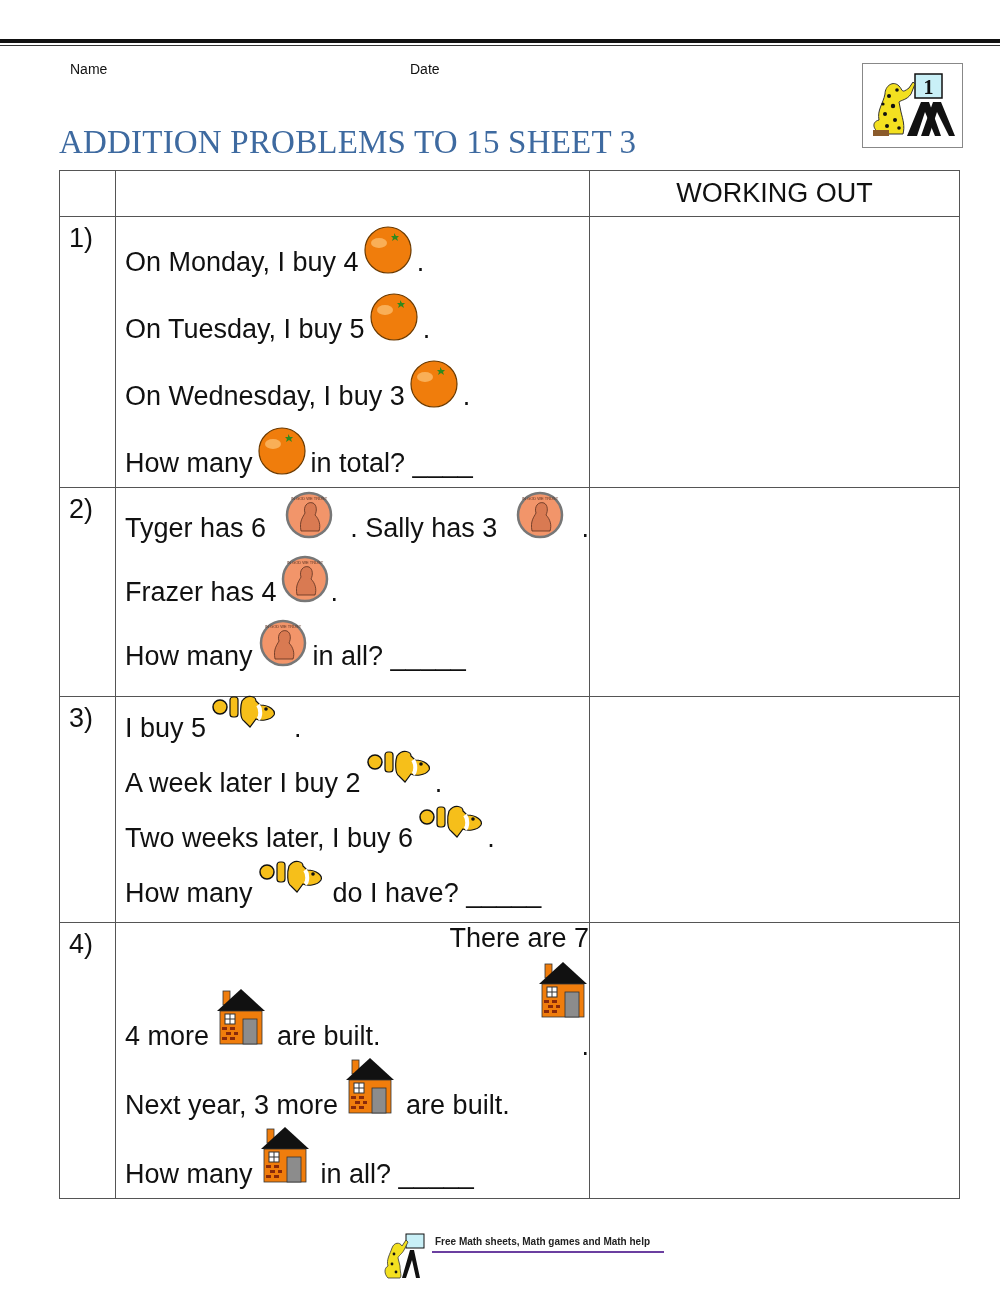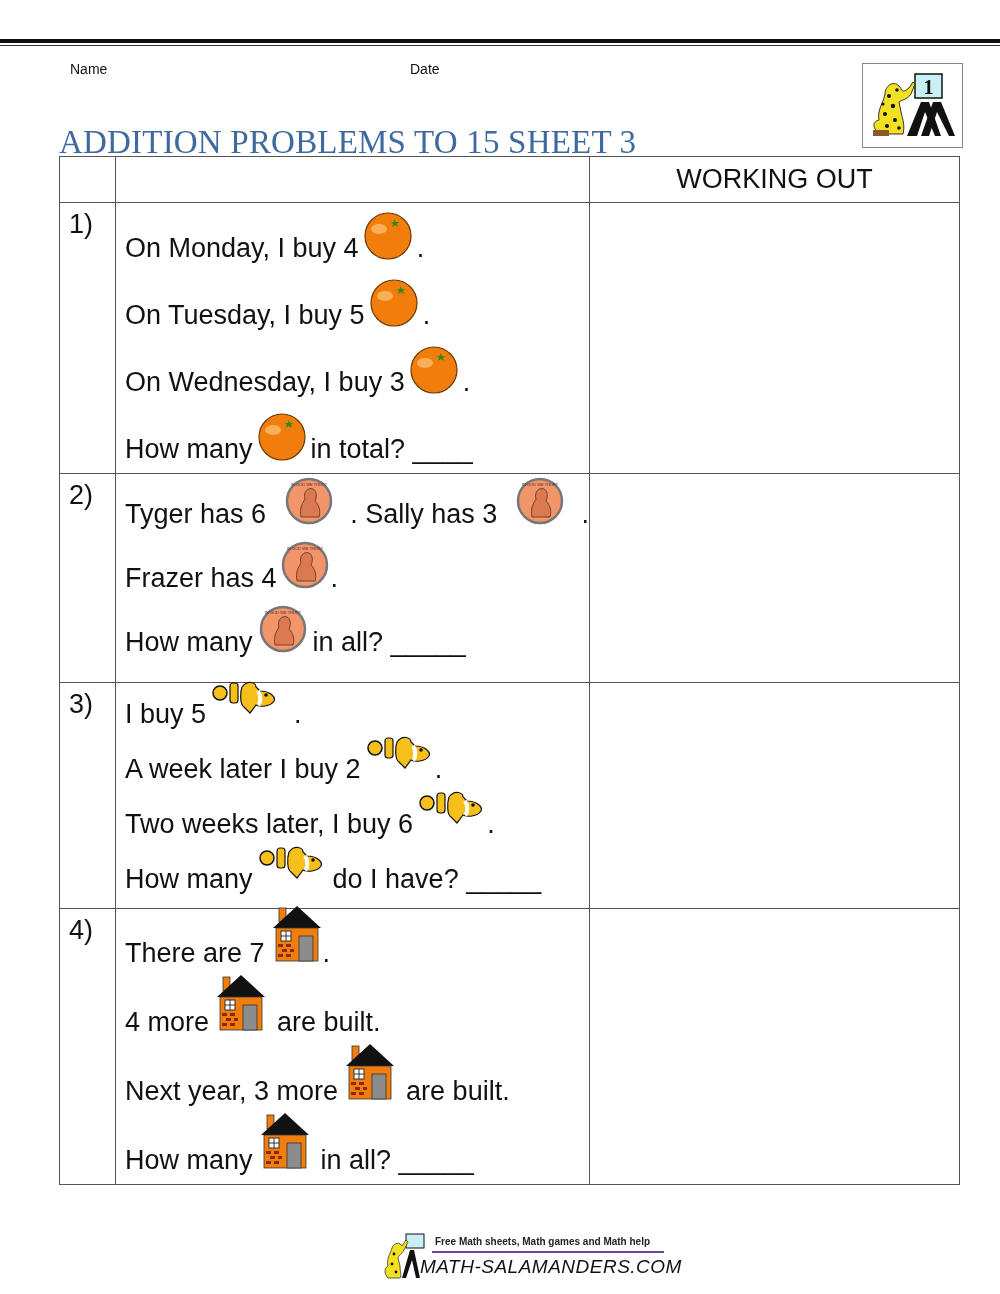--- a/index.html
+++ b/index.html
@@ -5,21 +5,21 @@
   html, body { margin: 0; padding: 0; background: #ffffff; }
   body { width: 1000px; height: 1294px; position: relative; overflow: hidden;
          font-family: "DejaVu Sans", "Liberation Sans", sans-serif; color: #111; }
   .rule-thick { position: absolute; left: 0; top: 39px; width: 1000px; height: 4px; background: #111; }
   .rule-thin  { position: absolute; left: 0; top: 45px; width: 1000px; height: 1px; background: #333; }
   .label-name { position: absolute; left: 70px; top: 61px; font-size: 14px; font-family: "Liberation Sans", sans-serif; }
   .label-date { position: absolute; left: 410px; top: 61px; font-size: 14px; font-family: "Liberation Sans", sans-serif; }
   .title { position: absolute; left: 59px; top: 124px; font-family: "Liberation Serif", serif;
            font-size: 33px; color: #3e6aa0; letter-spacing: 0.2px; white-space: nowrap; }
   .logo { position: absolute; left: 862px; top: 63px; width: 99px; height: 83px; border: 1px solid #888; background: #fff; }
-  .worksheet { position: absolute; left: 59px; top: 156px; border-collapse: collapse; table-layout: fixed; border-radius: 29px; }
+  .worksheet { position: absolute; left: 59px; top: 170px; border-collapse: collapse; table-layout: fixed; border-radius: 29px; }
   .worksheet td { border: 1.5px solid #555; padding: 0; vertical-align: top; }
   .col-num { width: 56px; }
   .col-q { width: 474px; }
   .col-work { width: 370px; }
   .hdr td { height: 45px; }
   .hdr-work { text-align: center; vertical-align: middle !important; font-family: "Liberation Sans", sans-serif;
               font-size: 27px; }
   .num { font-family: "Liberation Sans", sans-serif; font-size: 27px; padding: 6px 0 0 9px !important; }
   .q { font-family: "Liberation Sans", sans-serif; font-size: 27px; }
   .line { position: relative; height: 67px; white-space: nowrap; padding-left: 9px; display: flex; align-items: flex-end; }
@@ -228,21 +228,21 @@
         </span>
         <span class="t">do I have? _____</span>
       </div>
     </td>
     <td></td>
   </tr>
 
   <tr style="height:276px;">
     <td class="num">4)</td>
     <td class="q" style="padding-top:2px;">
-      <div class="line" style="height:66px;">
+      <div class="line" style="height:66px;flex-direction:column;">
         <span class="t">There are 7</span>
         <span class="icon" style="margin:0 2px 8px 8px;">
           <svg width="48" height="56" viewBox="0 0 48 56">
                 <rect x="6" y="2" width="7" height="14" fill="#f07d0c" stroke="#333" stroke-width="0.8"></rect>
                 <polygon points="24,0 48,22 0,22" fill="#111"></polygon>
                 <rect x="3" y="22" width="42" height="33" fill="#f07d0c" stroke="#333" stroke-width="0.8"></rect>
                 <rect x="8" y="25" width="10" height="10" fill="#fff" stroke="#333" stroke-width="1"></rect>
                 <line x1="13" y1="25" x2="13" y2="35" stroke="#333"></line>
                 <line x1="8" y1="30" x2="18" y2="30" stroke="#333"></line>
                 <rect x="26" y="30" width="14" height="25" fill="#8c8c8c" stroke="#333" stroke-width="0.8"></rect>
@@ -337,14 +337,13 @@
   <svg width="50" height="50" viewBox="0 0 50 50" style="position:absolute;left:0;top:0;">
     <rect x="26" y="2" width="18" height="14" fill="#c9f0f7" stroke="#111" stroke-width="1"></rect>
     <path d="M22 46 L30 18 L34 18 L40 46 L36 46 L32 28 L26 46 Z" fill="#111"></path>
     <path d="M8 46 C4 42 4 36 8 34 C6 28 10 22 12 16 C14 10 20 10 22 14 L26 8 L28 10 L24 18 C22 22 18 24 18 26 L20 34 C20 40 22 44 20 46 Z" fill="#f3e020" stroke="#333" stroke-width="0.8"></path>
     <circle cx="14" cy="22" r="1.4" fill="#111"></circle>
       <circle cx="12" cy="32" r="1.4" fill="#111"></circle>
       <circle cx="16" cy="40" r="1.4" fill="#111"></circle>
   </svg>
   <div class="footer-tag">Free Math sheets, Math games and Math help</div>
   <div class="footer-line"></div>
-  <div class="footer-site">MATH-SALAMANDERS.COM</div>
 </div>
 
 </body></html>

